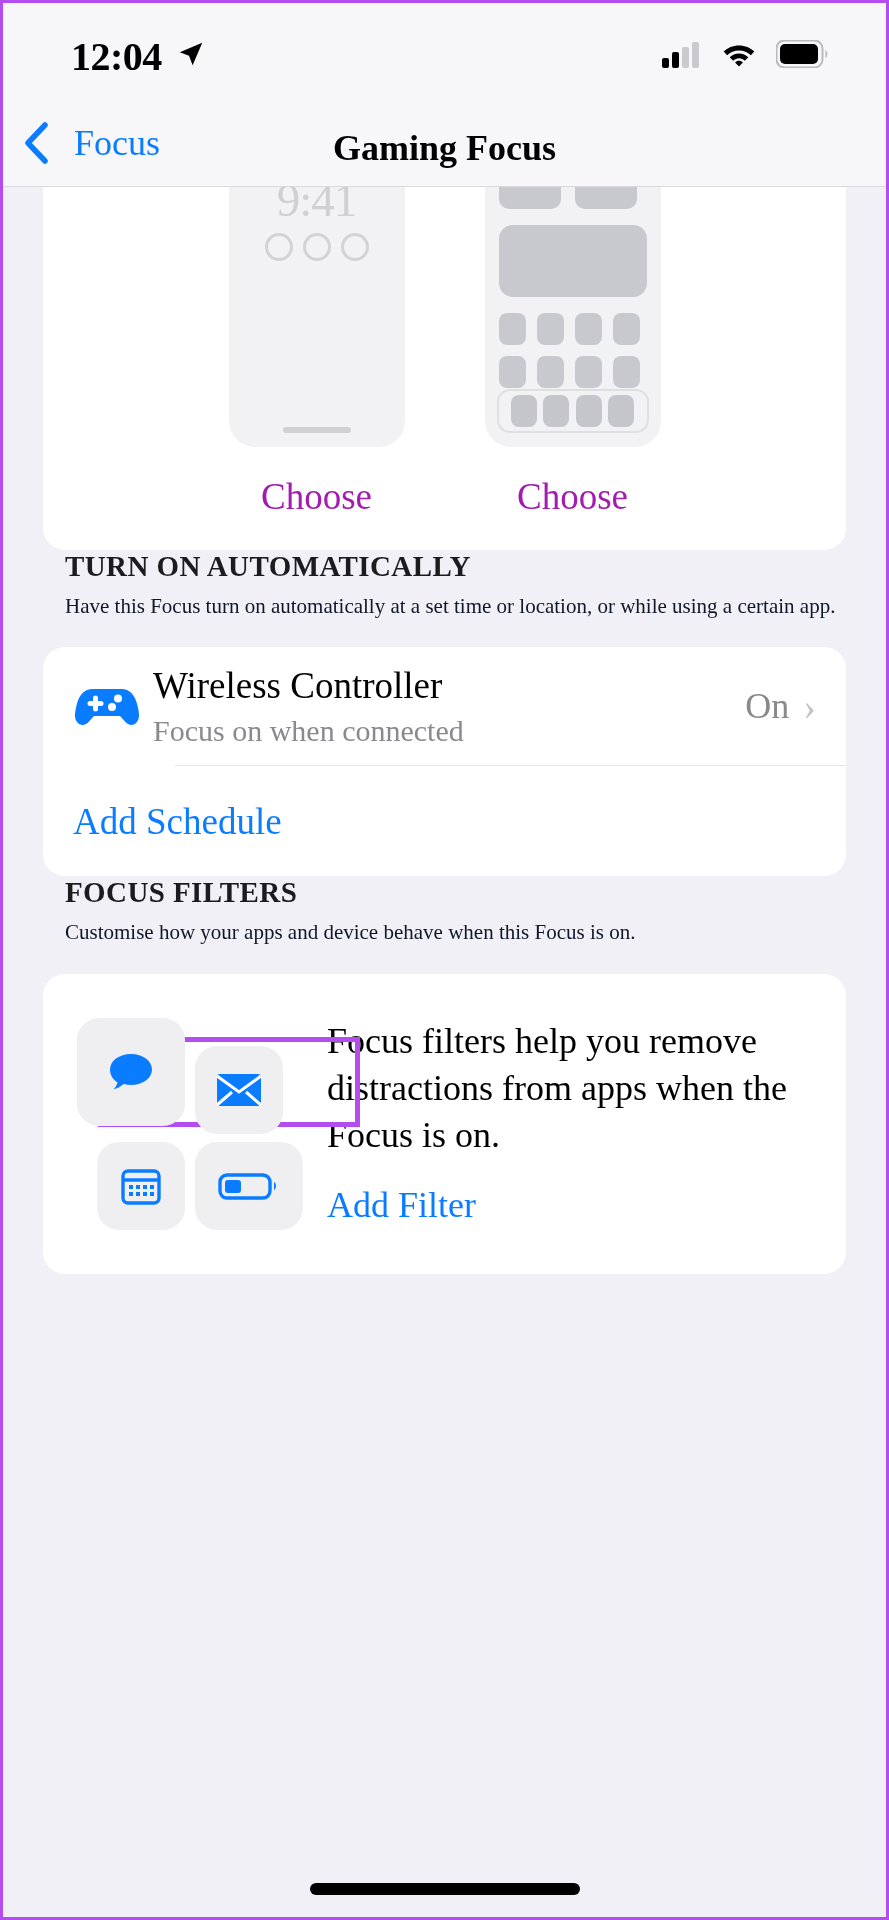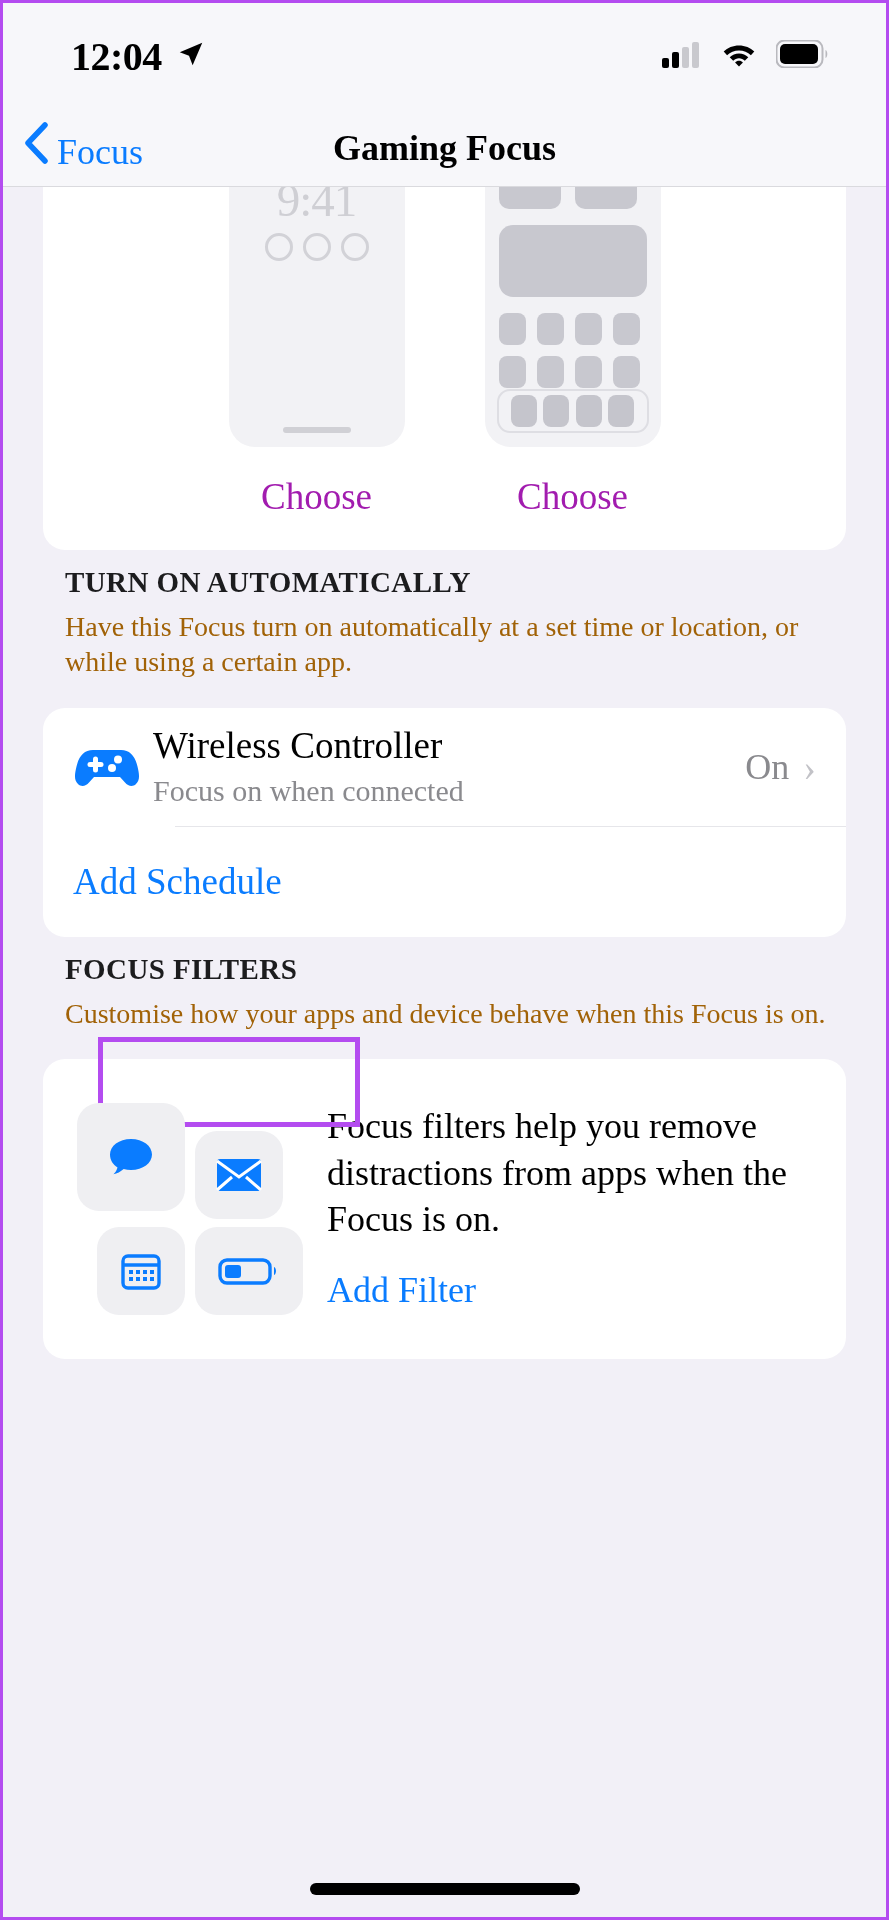--- a/index.html
+++ b/index.html
@@ -33,21 +33,21 @@
 
   
   .navbar {
     position: relative;
     height: 78px;
     background: #f7f7fa;
     border-bottom: 1px solid #dadade;
     display: flex; align-items: center;
   }
   .back-btn {
-    display: flex; align-items: flex-end; gap: 8px;
+    display: flex; align-items: flex-start; gap: 25px;
     margin-left: 20px;
     color: #0a7cff;
     font-size: 36px;
     cursor: pointer;
   }
   .nav-title {
     position: absolute; left: 0; right: 0;
     text-align: center;
     font-size: 36px; font-weight: 700; color: #000;
     pointer-events: none;
@@ -119,29 +119,29 @@
   }
   .hs-dock span { width: 26px; height: 32px; border-radius: 8px; background: #c5c5cc; display: block; }
   .choose-link {
     margin-top: 28px;
     color: #a21caf; font-size: 37px; font-weight: 400;
     cursor: pointer;
   }
 
   
   .sec-head {
-    margin: 16px 40px;
+    margin: 0 40px;
   }
   .sec-title {
     font-size: 29px; font-weight: 600; color: #1c1c1e;
     letter-spacing: 0.4px;
     padding-left: 22px;
   }
   .sec-desc {
-    font-size: 28px; color: #a16207;
+    font-size: 21px; color: #0f172a;
     line-height: 1.26;
     padding-left: 22px;
     margin-top: 10px;
   }
 
   
   .row {
     display: flex; align-items: center;
     min-height: 118px;
     padding: 0 30px 0 30px;

